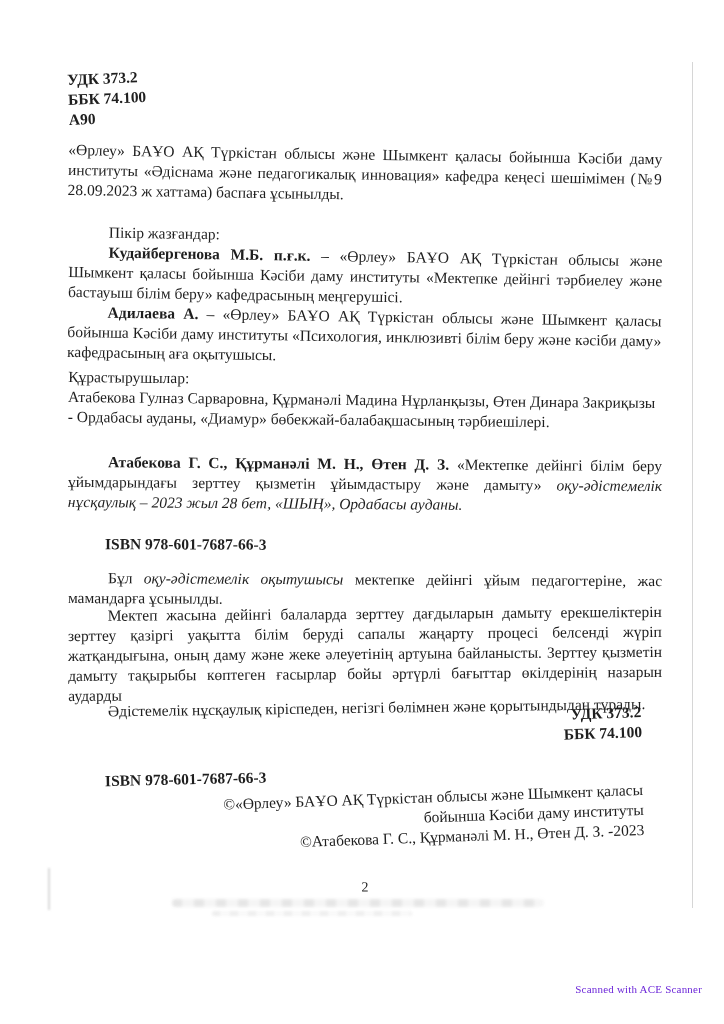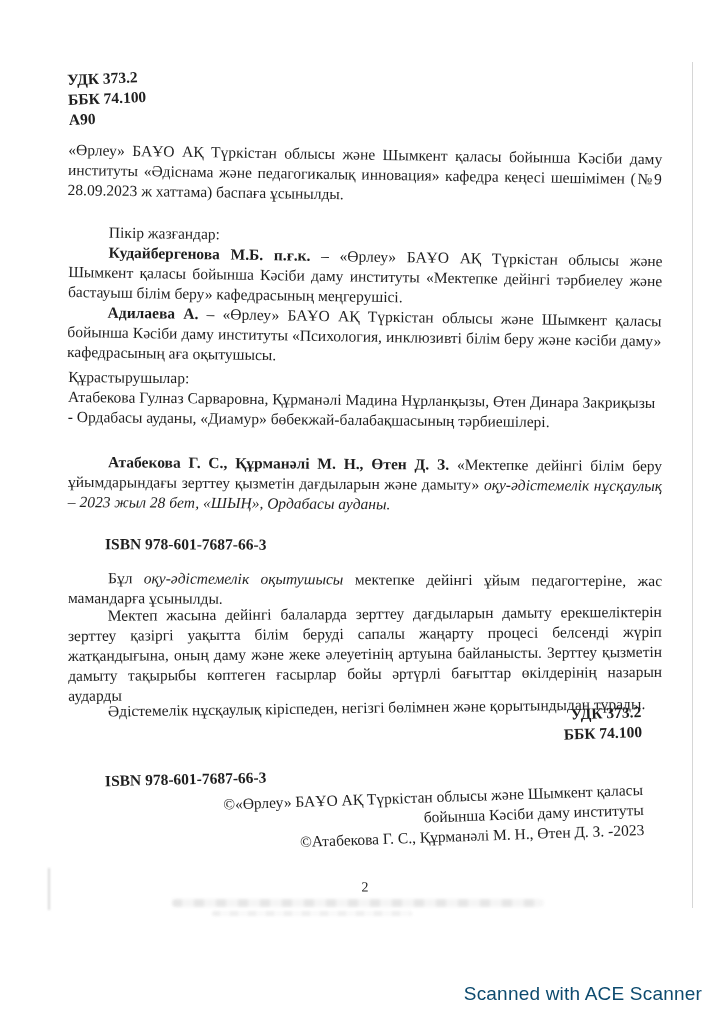--- a/index.html
+++ b/index.html
@@ -84,23 +84,23 @@
   .annot-3        { top: 702px; transform: rotate(-0.8deg); }
   .codes-bottom   { top: 722px; font-weight: bold; text-align: right; padding-right: 20px; box-sizing: border-box; transform: rotate(-2deg); }
   .isbn-2         { top: 772px; font-weight: bold; padding-left: 37px; transform: rotate(-1.3deg); }
   .copyright      { top: 800px; text-align: right; padding-right: 18px; box-sizing: border-box; transform: rotate(-2deg); }
   .page-number    { top: 880px; text-align: center; font-size: 14px; transform: rotate(-0.5deg); }
 
   .watermark {
     position: absolute;
     top: 983px;
     right: 22px;
-    font-family: Liberation Sans, sans-serif;
-    font-size: 19px;
-    color: #0c4a6e;
+    font-family: Liberation Serif, serif;
+    font-size: 11px;
+    color: #6d28d9;
     letter-spacing: 0.2px;
   }
 </style>
 </head>
 <body>
 
 <div class="canvas">
 
   <div class="page-edge-right"></div>
   <div class="page-edge-left-tick"></div>
@@ -122,21 +122,21 @@
     <p class="ind"><span class="bold">Кудайбергенова М.Б. п.ғ.к.</span><span> – «Өрлеу» БАҰО АҚ  Түркістан облысы және Шымкент қаласы бойынша Кәсіби даму институты «Мектепке дейінгі тәрбиелеу және бастауыш білім беру» кафедрасының меңгерушісі.</span></p>
     <p class="ind"><span class="bold">Адилаева А.</span><span> – «Өрлеу» БАҰО АҚ  Түркістан облысы және Шымкент қаласы бойынша Кәсіби даму институты «Психология, инклюзивті білім беру және кәсіби даму» кафедрасының аға оқытушысы.</span></p>
   </div>
 
   <div class="sec compilers">
     <p>Құрастырушылар:</p>
     <p>Атабекова Гулназ Сарваровна, Құрманәлі Мадина Нұрланқызы, Өтен Динара Закриқызы - Ордабасы ауданы, «Диамур» бөбекжай-балабақшасының тәрбиешілері.</p>
   </div>
 
   <div class="sec citation just">
-    <p class="ind"><span class="bold">Атабекова Г. С., Құрманәлі М. Н., Өтен Д. З.</span><span> «Мектепке дейінгі білім беру ұйымдарындағы зерттеу қызметін дағдыларын және дамыту» </span><span class="ital">оқу-әдістемелік нұсқаулық – 2023 жыл 28 бет, «ШЫҢ», Ордабасы ауданы.</span></p>
+    <p class="ind"><span class="bold">Атабекова Г. С., Құрманәлі М. Н., Өтен Д. З.</span><span> «Мектепке дейінгі білім беру ұйымдарындағы зерттеу қызметін ұйымдастыру және дамыту» </span><span class="ital">оқу-әдістемелік нұсқаулық – 2023 жыл 28 бет, «ШЫҢ», Ордабасы ауданы.</span></p>
   </div>
 
   <div class="sec isbn-1">
     <p>ISBN 978-601-7687-66-3</p>
   </div>
 
   <div class="sec annot-1 just">
     <p class="ind"><span>Бұл </span><span class="ital">оқу-әдістемелік оқытушысы</span><span> мектепке дейінгі ұйым педагогтеріне, жас мамандарға ұсынылды.</span></p>
   </div>
 

